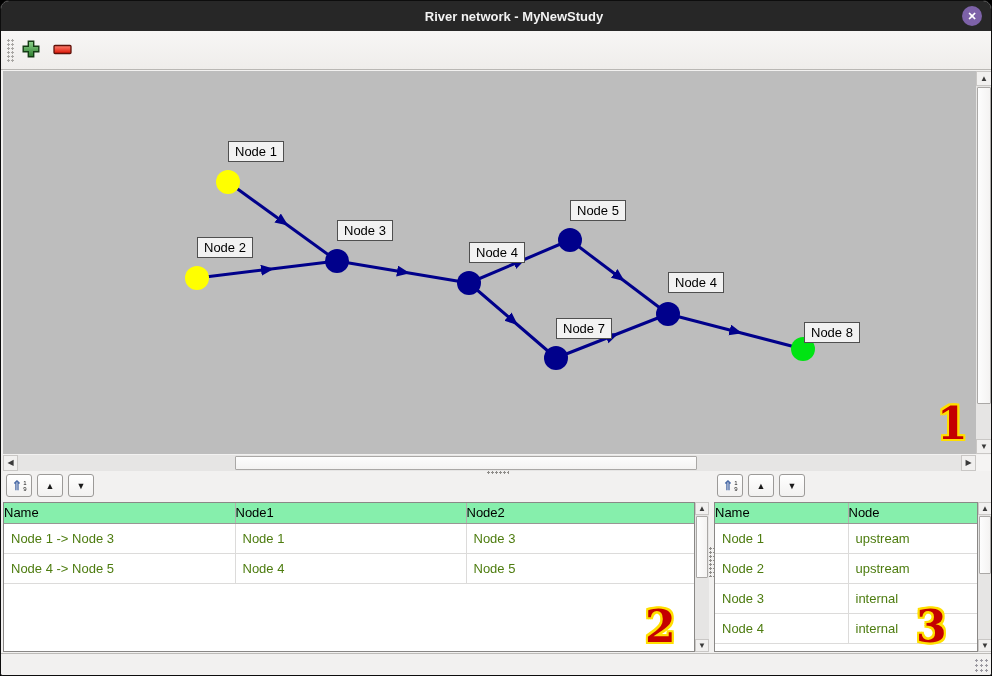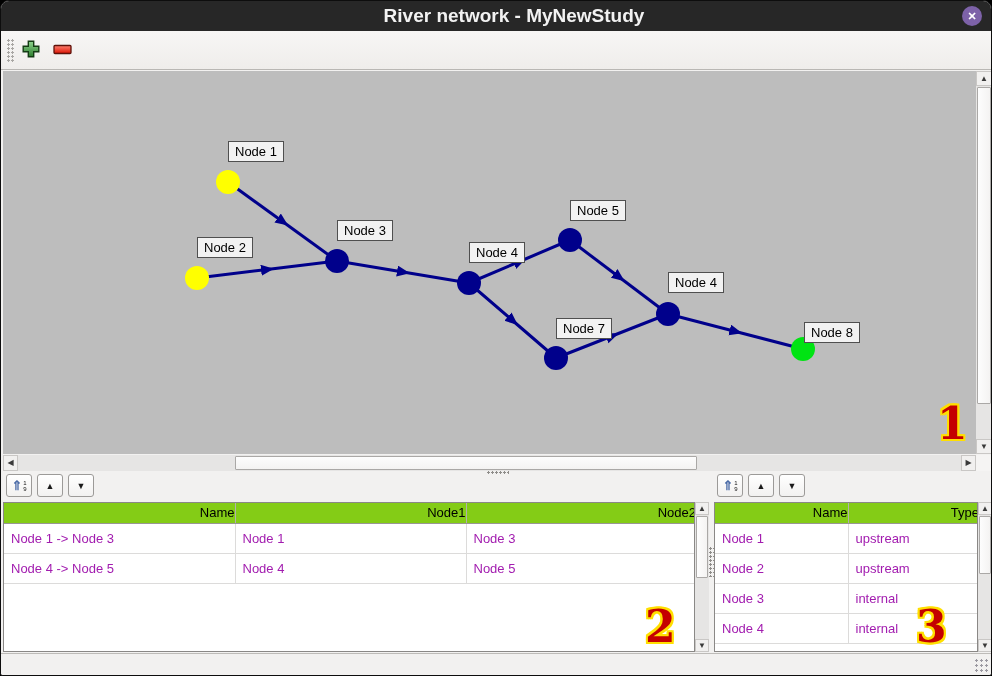--- a/index.html
+++ b/index.html
@@ -3,21 +3,21 @@
 <meta charset="utf-8">
 <style>
   * { margin:0; padding:0; box-sizing:border-box; }
   html,body { width:992px; height:676px; font-family:"Liberation Sans", sans-serif; background:#000; }
   #window { position:absolute; inset:0; width:992px; height:676px; background:#f2f1f0;
             border:1px solid #0d0d0d; border-radius:9px 9px 3px 3px; overflow:hidden; }
 
   
   .titlebar { position:absolute; left:0; top:0; width:100%; height:30px; background:#272727;
               display:flex; align-items:center; justify-content:center; }
-  .title { color:#f2f2f2; font-size:19px; font-weight:600;padding-left:36px; }
+  .title { color:#f2f2f2; font-size:13px; font-weight:600;padding-left:36px; }
   .close-btn { position:absolute; right:9px; top:5px; width:20px; height:20px; border-radius:50%;
                background:#7d62a8; border:1px solid #6a519400; color:#fff; font-size:11px; font-weight:700;
                display:flex; align-items:center; justify-content:center; cursor:pointer; }
 
   
   .main-toolbar { position:absolute; left:0; top:30px; width:100%; height:39px;
                   background:linear-gradient(#f7f6f5,#efedeb); border-bottom:1px solid #b9b7b4; }
   .toolbar-grip { position:absolute; left:6px; top:8px; width:7px; height:24px;
                   background-image:radial-gradient(circle at 1.5px 1.5px,#a8a6a3 1px,transparent 1.3px);
                   background-size:4px 4px; }
@@ -53,25 +53,25 @@
   .tbl-btn { position:absolute; width:26px; height:23px; background:linear-gradient(#ffffff,#f2f1f0);
              border:1px solid #9c9a98; border-radius:3px; display:flex; align-items:center;
              justify-content:center; cursor:pointer; font-size:9px; color:#1a1a1a; }
   .sort-glyph { display:flex; align-items:center; gap:1px; }
   .sort-glyph .arrow { color:#4a6ba7; font-size:13px; font-weight:700; line-height:1; }
   .sort-glyph .digits { display:flex; flex-direction:column; font-size:6px; line-height:6px; color:#111; }
 
   
   .tbl-wrap { position:absolute; top:501px; height:150px; background:#fff; border:1px solid #8a8886; overflow:hidden; }
   table { border-collapse:collapse; table-layout:fixed; width:100%; }
-  th { height:20px; background:#84cc16; border-right:1px solid #b2b0ae; border-bottom:1px solid #989694;
-       font-size:13px; font-weight:400; color:#000; text-align:right; cursor:pointer; }
+  th { height:20px; background:#86efac; border-right:1px solid #b2b0ae; border-bottom:1px solid #989694;
+       font-size:13px; font-weight:400; color:#000; text-align:left; cursor:pointer; }
   th:last-child { border-right:none; }
   td { height:30px; border-right:1px solid #dcdbda; border-bottom:1px solid #dcdbda; font-size:13px;
-       color:#a21caf; padding-left:7px; background:#fff; cursor:default; }
+       color:#4d7c0f; padding-left:7px; background:#fff; cursor:default; }
   td:last-child { border-right:none; }
 
   
   .marker { position:absolute; font-family:"DejaVu Serif", serif; font-weight:700; font-size:44px;
             line-height:1; color:#c40000;
             text-shadow:-2px 0 0 #ffdf00, 2px 0 0 #ffdf00, 0 -2px 0 #ffdf00, 0 2px 0 #ffdf00,
                         -2px -2px 0 #ffdf00, 2px -2px 0 #ffdf00, -2px 2px 0 #ffdf00, 2px 2px 0 #ffdf00; }
 
   
   .statusbar { position:absolute; left:0; top:652px; width:100%; height:24px; background:#f2f1f0;
@@ -224,21 +224,21 @@
 
   <div class="tbl-wrap" style="left:713px; width:264px;">
     <table id="nodes-table">
         <colgroup>
           <col style="width: 133px;">
           <col style="width: 131px;">
         </colgroup>
         <thead>
           <tr>
             <th>Name</th>
-            <th>Type</th>
+            <th>Node</th>
           </tr>
         </thead>
         <tbody>
           <tr>
             <td>Node 1</td>
             <td>upstream</td>
           </tr>
           <tr>
             <td>Node 2</td>
             <td>upstream</td>

